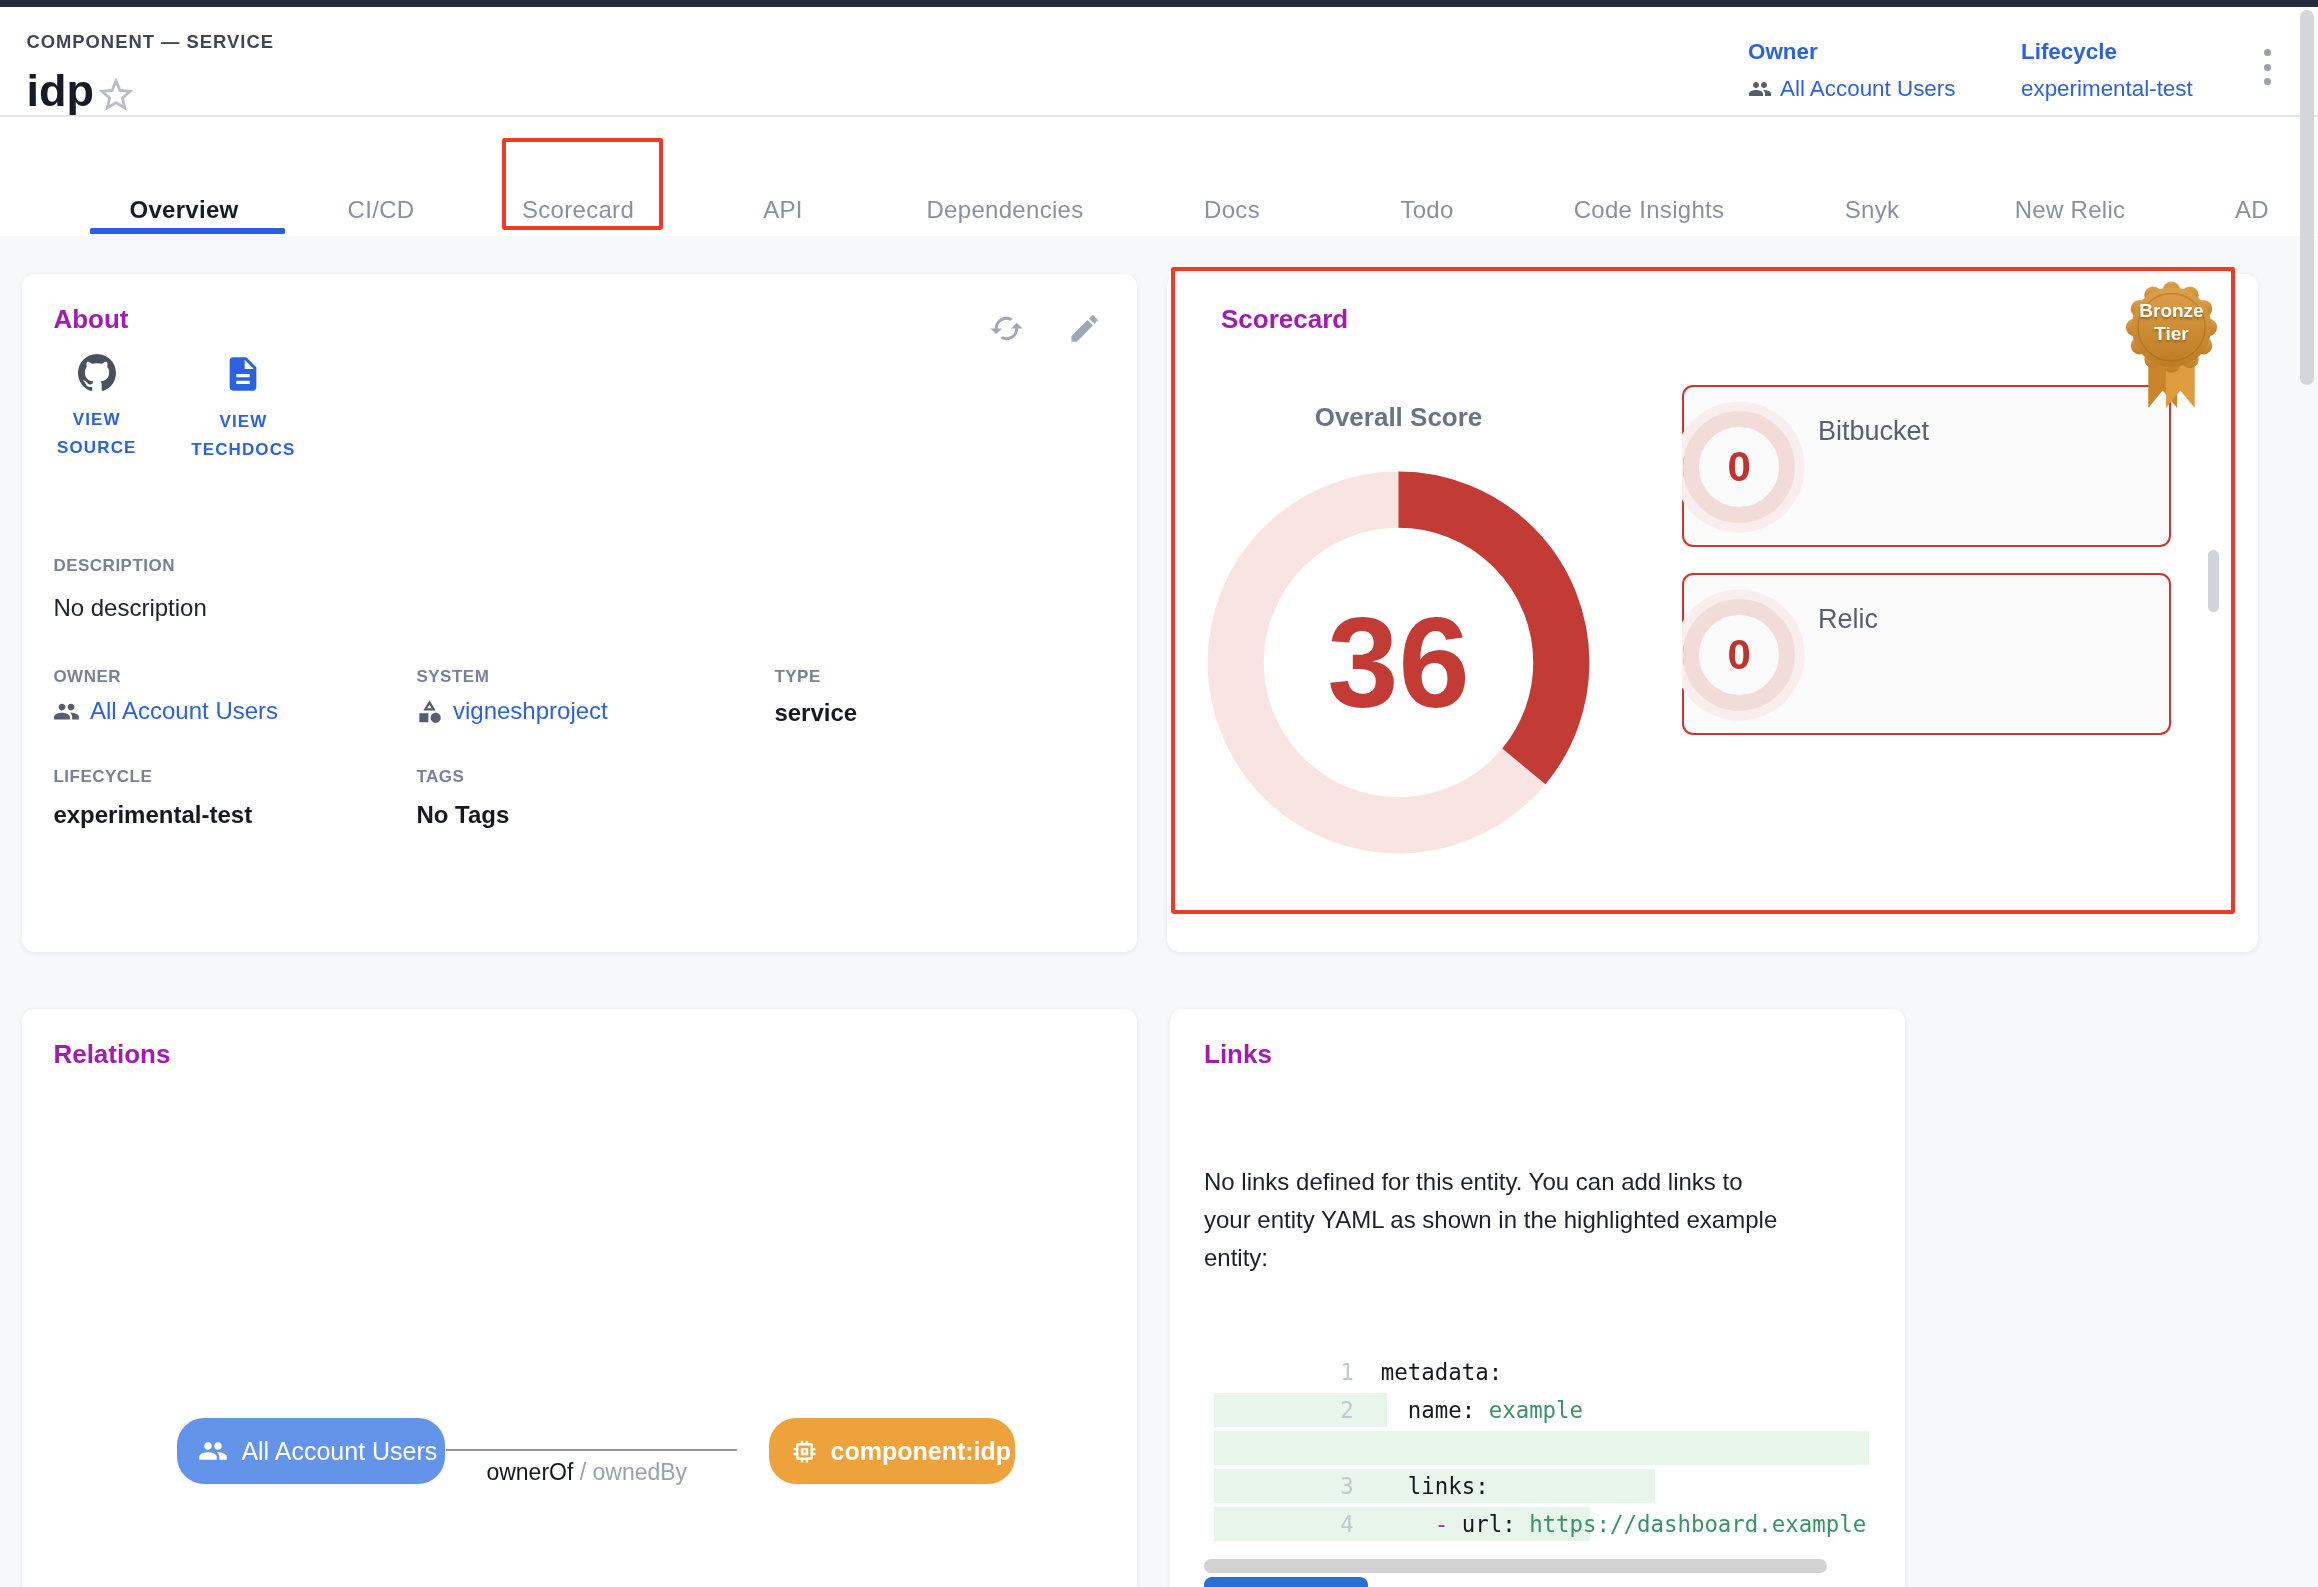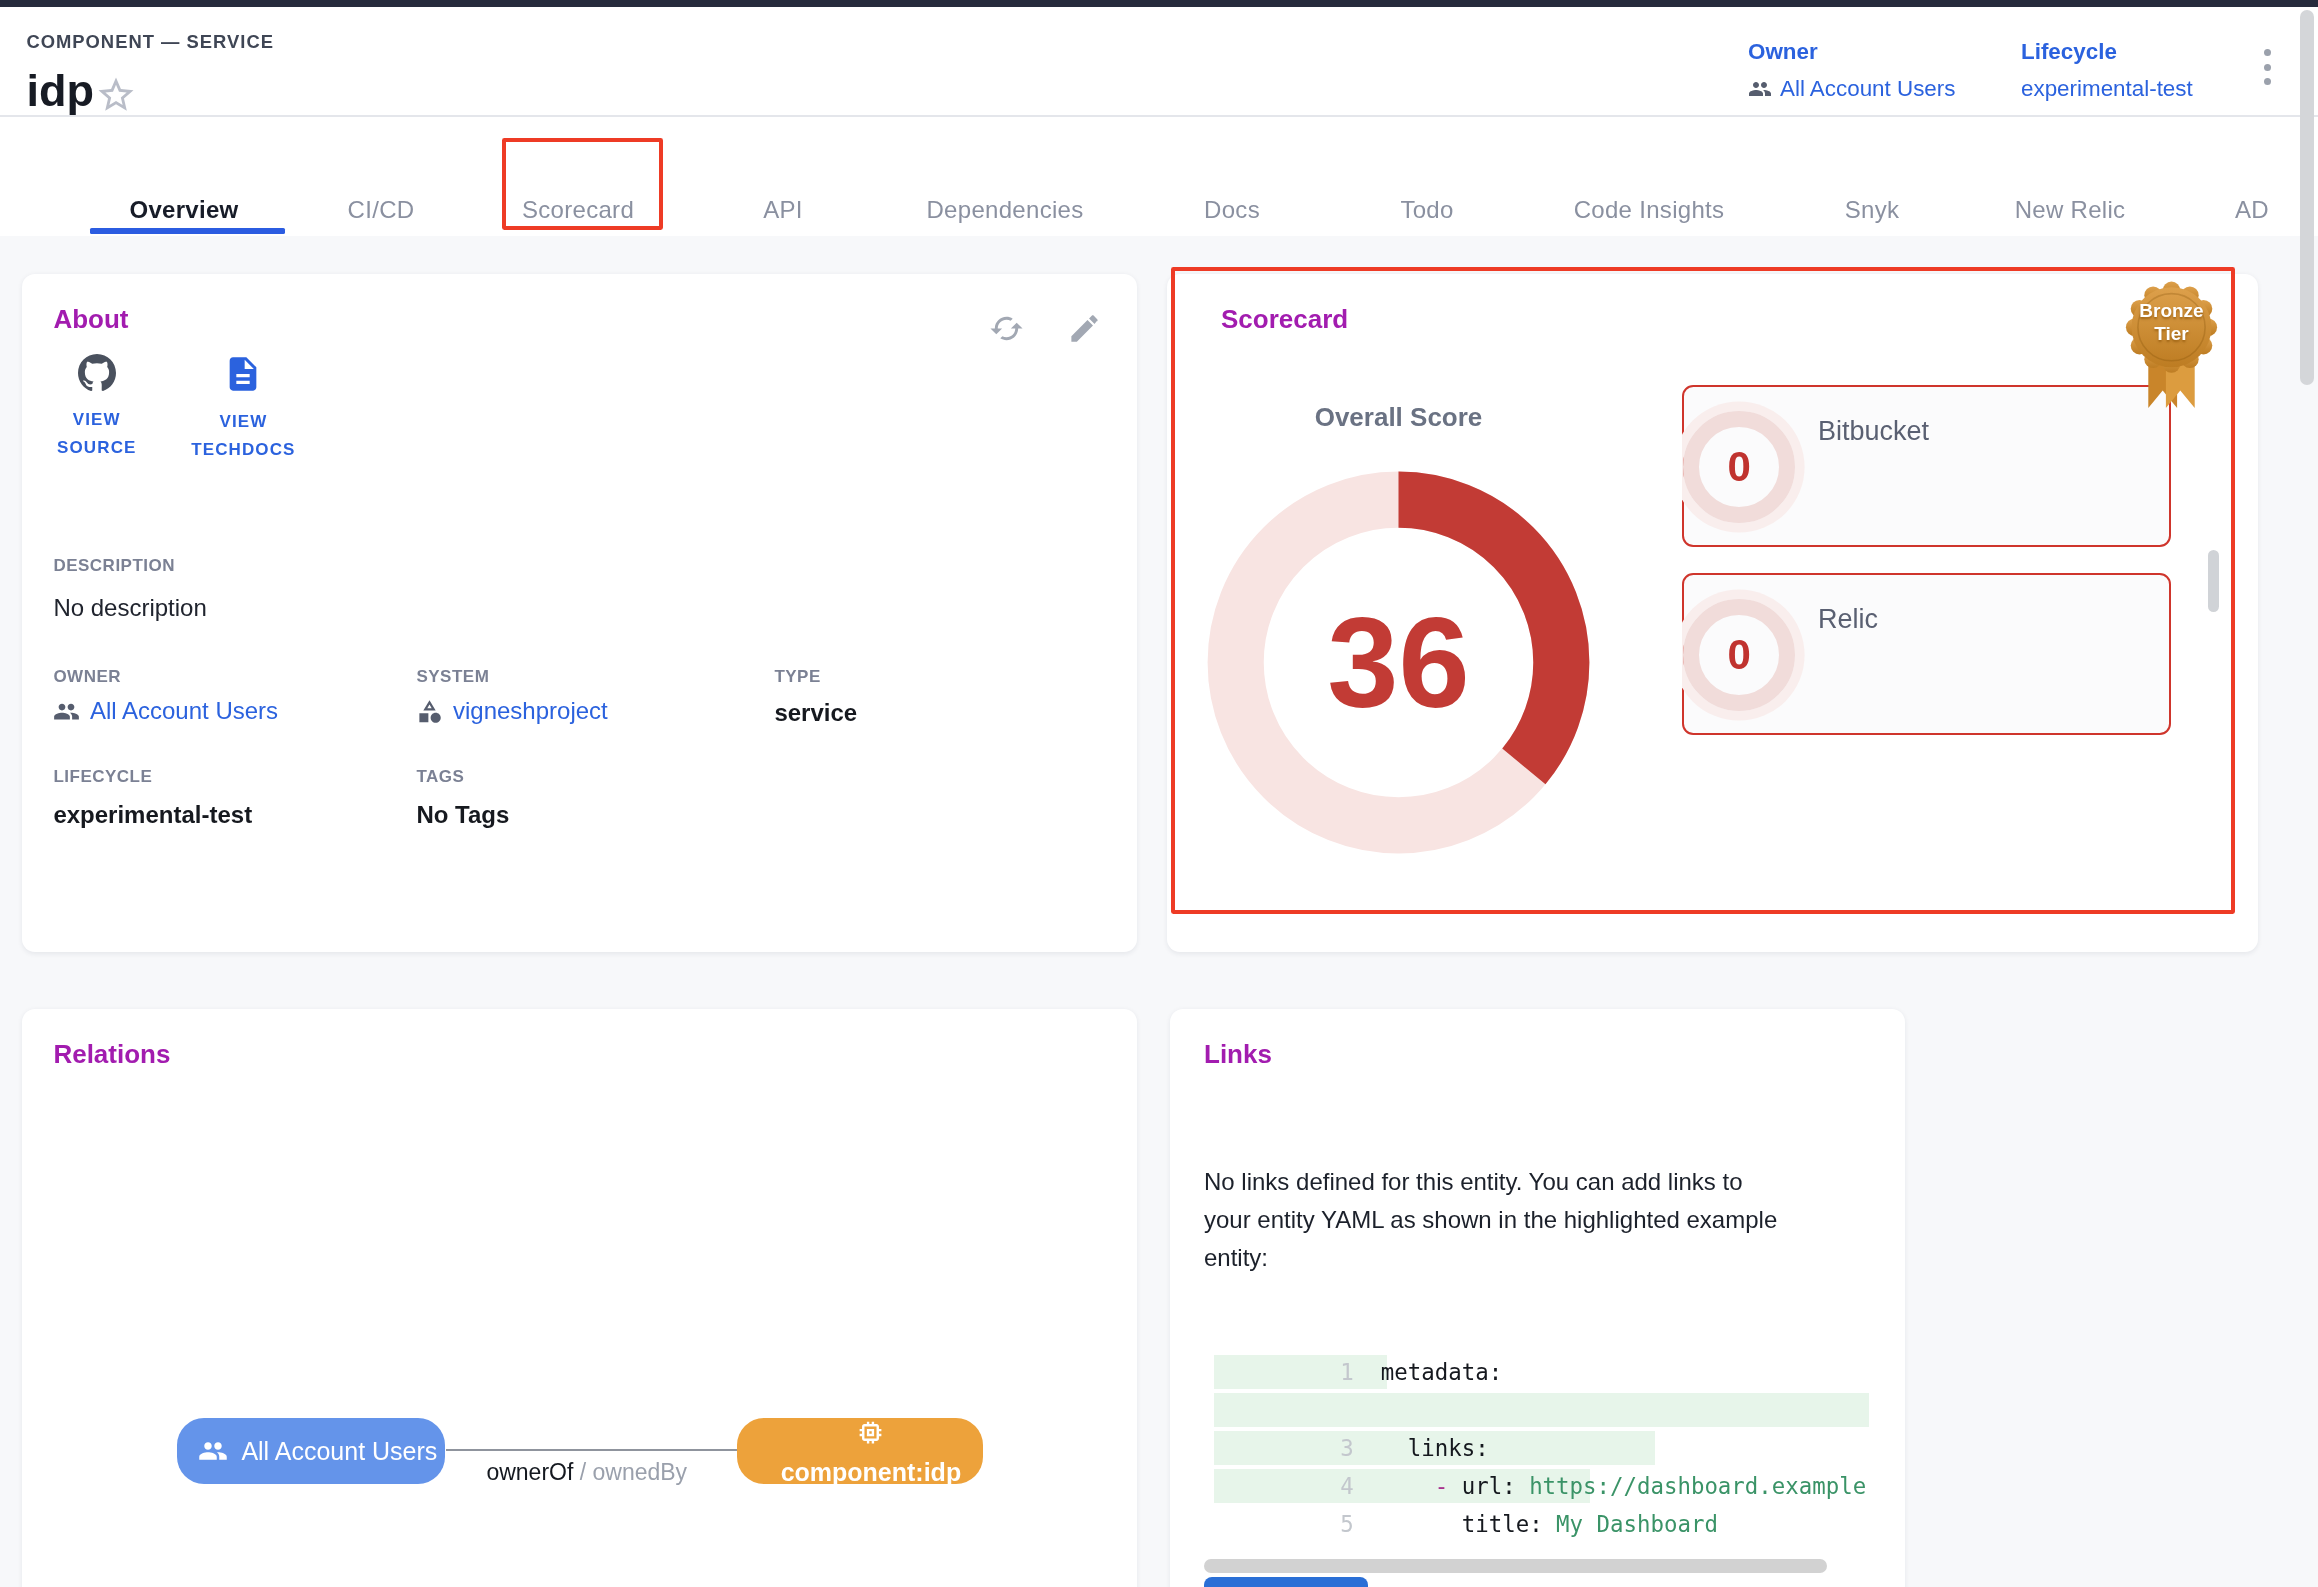--- a/index.html
+++ b/index.html
@@ -70,21 +70,21 @@
   
   .annot{position:absolute;border:4.8px solid #ee3b25;border-radius:2.4px;pointer-events:none;z-index:50;}
   .annot-tab{left:502px;top:138px;width:153px;height:84px;}
   .annot-card{left:1171px;top:267px;width:1056px;height:639px;}
 
   
   .relations-card{left:22.4px;top:1009px;width:1115px;height:601px;}
   .rel-edge{position:absolute;left:424px;top:440px;width:291px;height:2.4px;background:#8f949d;}
   .node-pill{position:absolute;top:409px;height:66px;border-radius:27px;display:flex;align-items:center;color:#fff;font-size:25px;cursor:pointer;box-sizing:border-box;}
   .node-group{left:155px;width:268px;background:#6494ea;padding-left:21px;gap:13px;}
-  .node-component{left:715px;width:246px;background:#eda23b;padding-left:21px;gap:11.2px;font-weight:600;flex-direction:column;}
+  .node-component{left:747px;width:246px;background:#eda23b;padding-left:21px;gap:11.2px;font-weight:600;}
   .edge-label{position:absolute;left:464px;top:450px;font-size:23px;color:#14181f;}
   .edge-label .sep,.edge-label .rev{color:#9aa0ac;}
 
   
   .links-card{left:1170px;top:1009px;width:735px;height:601px;}
   .links-para{position:absolute;left:34px;top:154px;font-size:24px;line-height:38px;color:#1c212b;}
   .code-block{position:absolute;left:44px;top:306px;width:655px;height:232px;overflow:hidden;font-family:"DejaVu Sans Mono",monospace;font-size:22.4px;}
   .code-line{position:relative;height:38px;line-height:38px;white-space:pre;}
   .code-line .hl{position:absolute;left:0;top:1.6px;height:34px;background:#e7f5ea;z-index:0;}
   .code-line span{position:relative;z-index:1;}
@@ -317,20 +317,23 @@
     <div class="links-para">
       <div>No links defined for this entity. You can add links to</div>
       <div>your entity YAML as shown in the highlighted example</div>
       <div>entity:</div>
     </div>
     <div class="code-block">
       <div class="code-line">
         <span class="lnum">1</span><span class="tok">metadata:</span>
       </div>
       <div class="code-line">
+        <span class="lnum">2</span><span class="tok">  name: </span><span class="tok-val">example</span>
+      </div>
+      <div class="code-line">
         <span class="hl" style="width:173px"></span>
         <span class="lnum">3</span><span class="tok">  links:</span>
       </div>
       <div class="code-line">
         <span class="hl" style="width:655px"></span>
         <span class="lnum">4</span><span class="tok">    </span><span class="tok-dash">- </span><span class="tok">url: </span><span class="tok-val">https://dashboard.example.co</span>
       </div>
       <div class="code-line">
         <span class="hl" style="width:441px"></span>
         <span class="lnum">5</span><span class="tok">      title: </span><span class="tok-val">My Dashboard</span>

